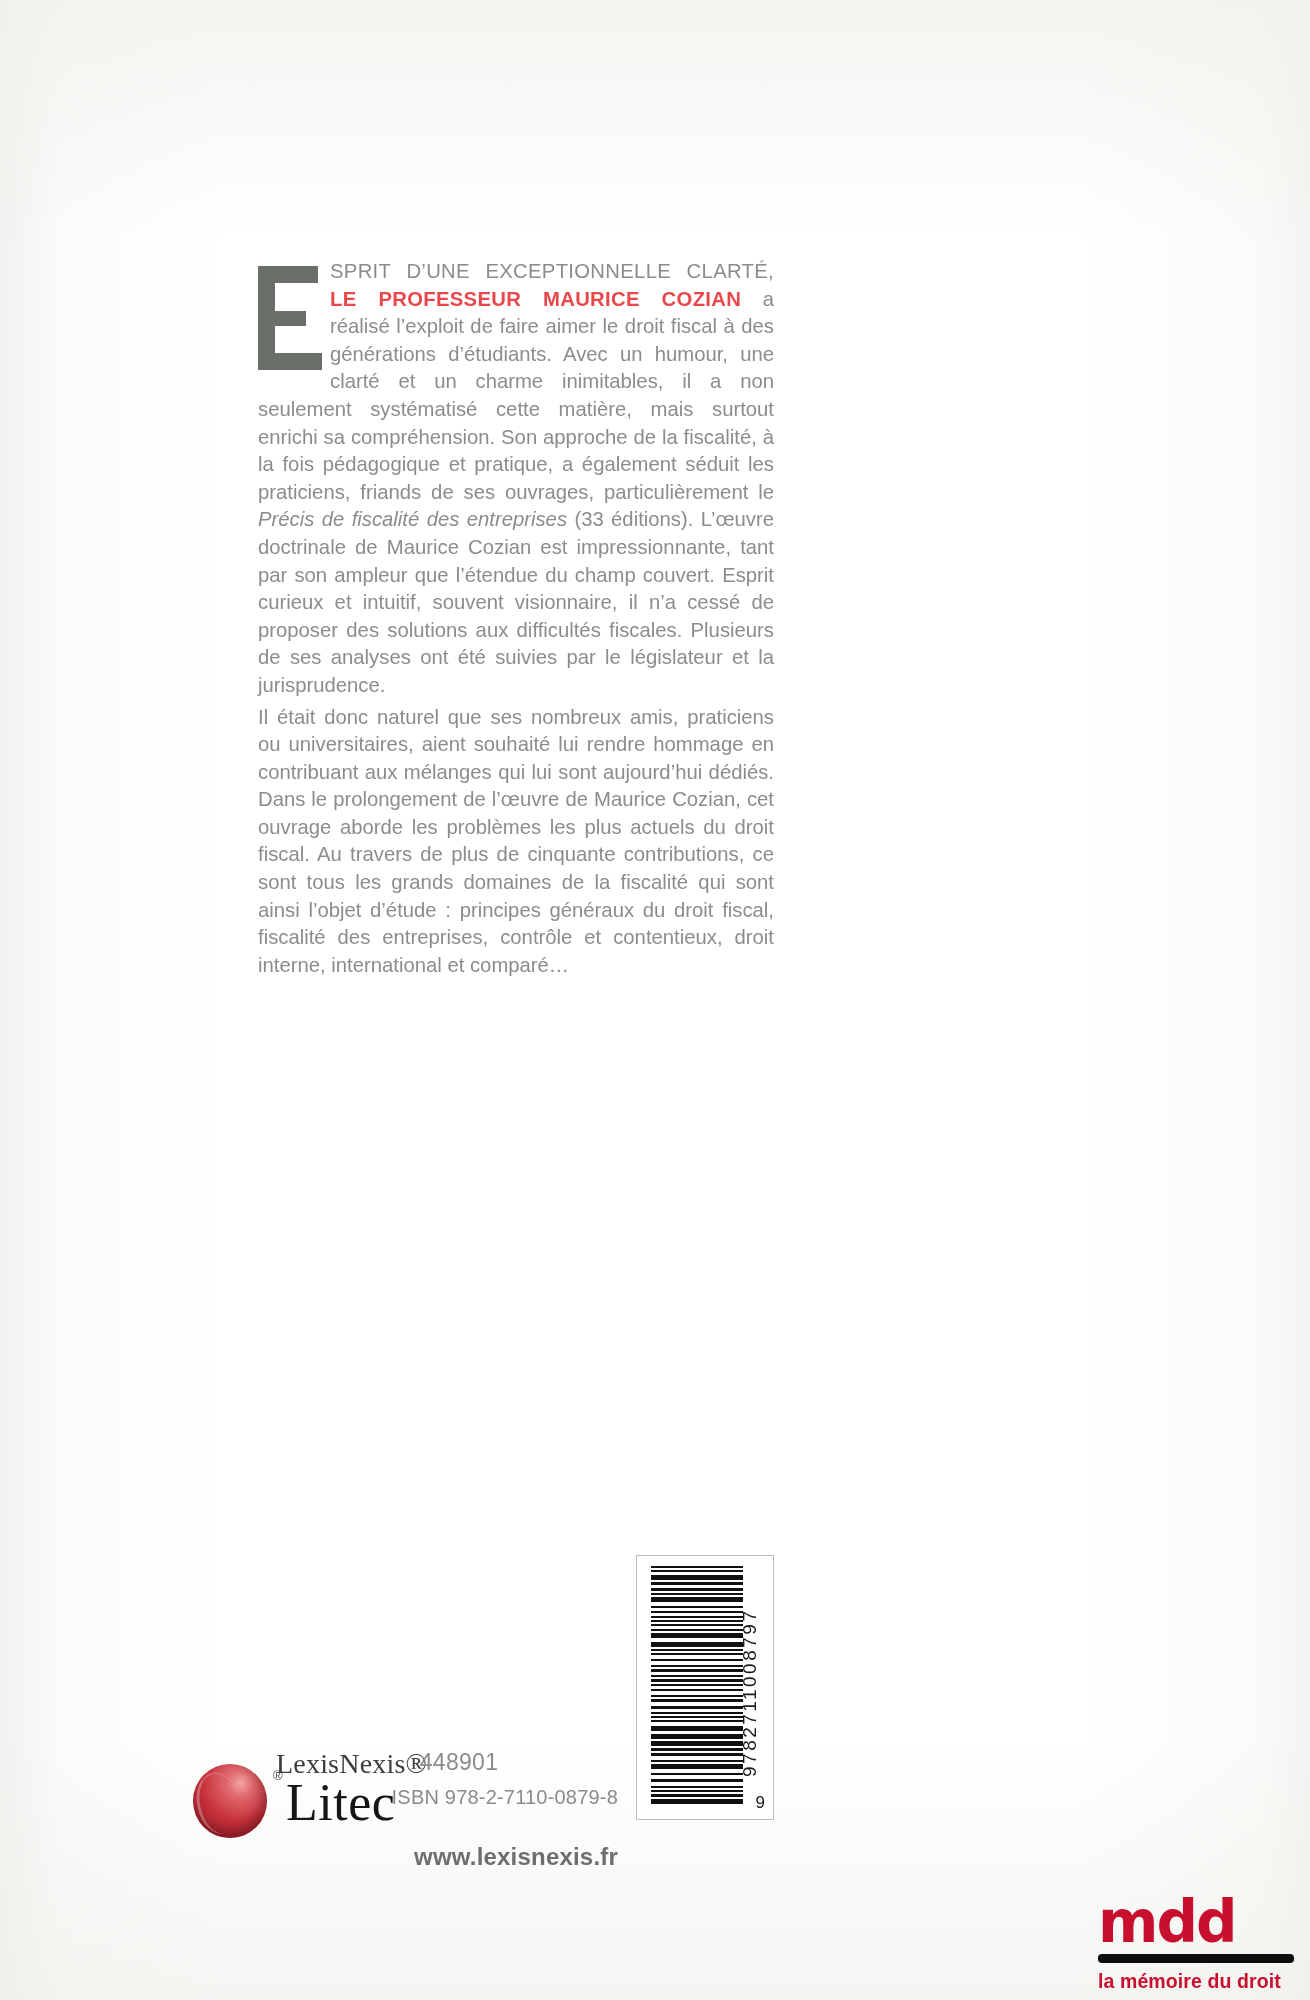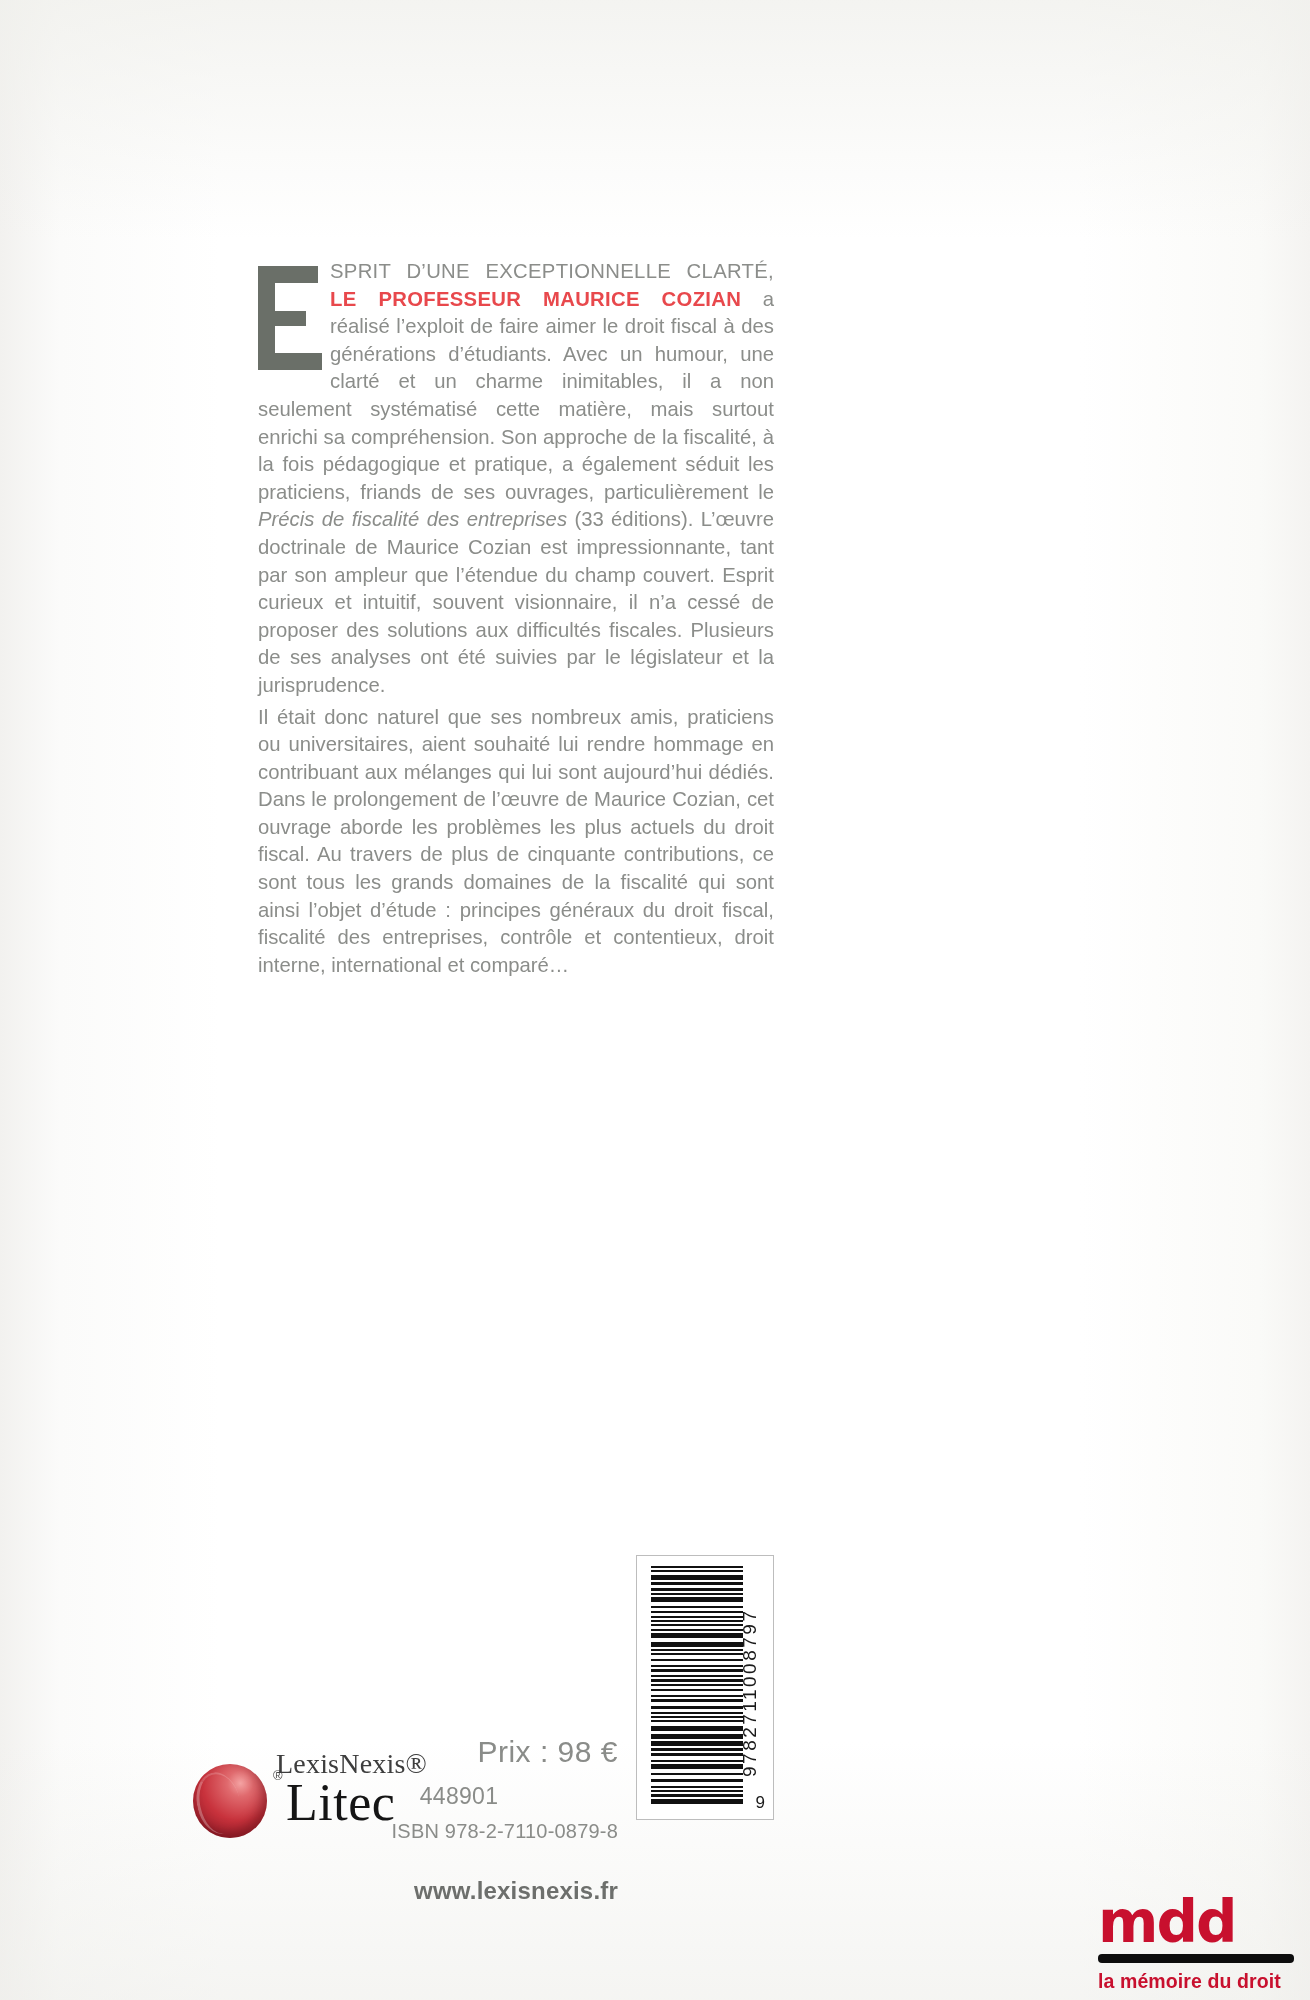--- a/index.html
+++ b/index.html
@@ -326,21 +326,20 @@
   </div>
 
   <div class="publisher">
     <div class="ln-sphere"></div>
     <div class="ln-reg">®</div>
     <div class="ln-name"><span>LexisNexis</span><span>®</span></div>
     <div class="ln-litec">Litec</div>
   </div>
 
   <div class="price-block">
-    <div class="price-line">Prix : 98 €</div>
     <div class="code-line">448901</div>
     <div class="isbn-line">ISBN 978-2-7110-0879-8</div>
     <div class="web-line">www.lexisnexis.fr</div>
   </div>
 
   <div class="mdd">
     <div class="mdd-word">mdd</div>
     <div class="mdd-bar"></div>
     <div class="mdd-tag">la mémoire du droit</div>
   </div>

